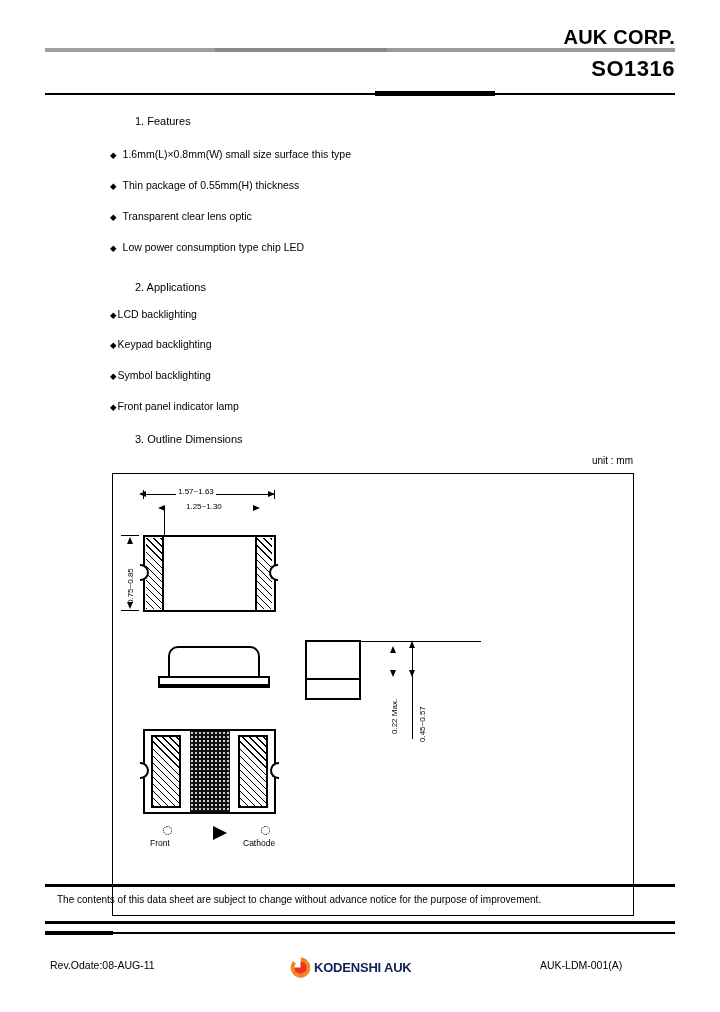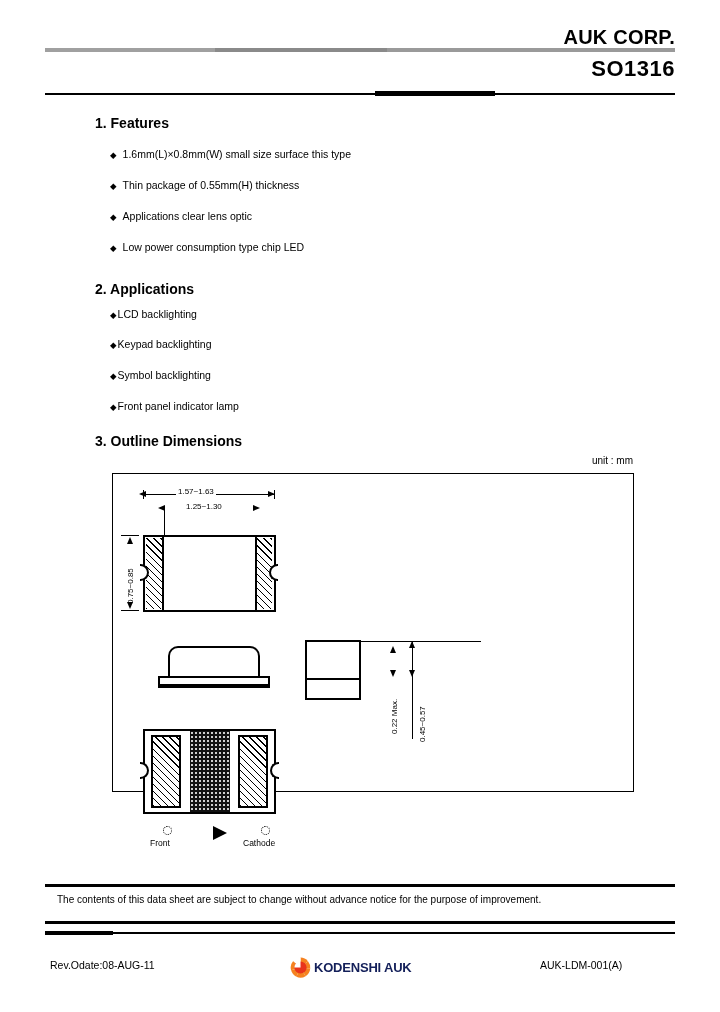--- a/index.html
+++ b/index.html
@@ -59,23 +59,24 @@
     height: 3px;
     background: #000;
   }
   .hdr-black-a { left: 0; width: 330px; height: 2px; top: 63px; }
   .hdr-black-b { left: 330px; width: 120px; height: 5px; top: 61px; }
   .hdr-black-c { left: 450px; width: 180px; height: 2px; top: 63px; }
 
   
   .section-title {
     position: absolute;
-    font-size: 14px;
-    font-weight: bold;
-    white-space: nowrap;
+    font-size: 11px;
+    font-weight: normal;
+    white-space: nowrap;
+    margin-left: 40px;
   }
   .bullet-row {
     position: absolute;
     font-size: 10.5px;
     white-space: nowrap;
     display: flex;
     align-items: baseline;
   }
   .bullet-glyph {
     font-size: 8.5px;
@@ -99,21 +100,21 @@
     top: 455px;
     font-size: 10px;
     white-space: nowrap;
     text-align: right;
   }
   #drawing-box {
     position: absolute;
     left: 112px;
     top: 473px;
     width: 522px;
-    height: 319px;
+    height: 443px;
     border: 1px solid #000;
     box-sizing: border-box;
     background: #fff;
   }
 
   .dim-text {
     position: absolute;
     font-size: 8px;
     white-space: nowrap;
     font-family: "Liberation Sans", sans-serif;
@@ -259,21 +260,21 @@
   <div class="bullet-row" style="top:148px">
     <span class="bullet-glyph">◆</span>
     <span class="bullet-text">1.6mm(L)×0.8mm(W) small size surface this type</span>
   </div>
   <div class="bullet-row" style="top:179px">
     <span class="bullet-glyph">◆</span>
     <span class="bullet-text">Thin package of 0.55mm(H) thickness</span>
   </div>
   <div class="bullet-row" style="top:210px">
     <span class="bullet-glyph">◆</span>
-    <span class="bullet-text">Applications clear lens optic</span>
+    <span class="bullet-text">Transparent clear lens optic</span>
   </div>
   <div class="bullet-row" style="top:241px">
     <span class="bullet-glyph">◆</span>
     <span class="bullet-text">Low power consumption type chip LED</span>
   </div>
 </div>
 
 <div class="section-title" id="sec-applications">2. Applications</div>
 <div class="app-list">
   <div class="bullet-row" style="top:308px">

